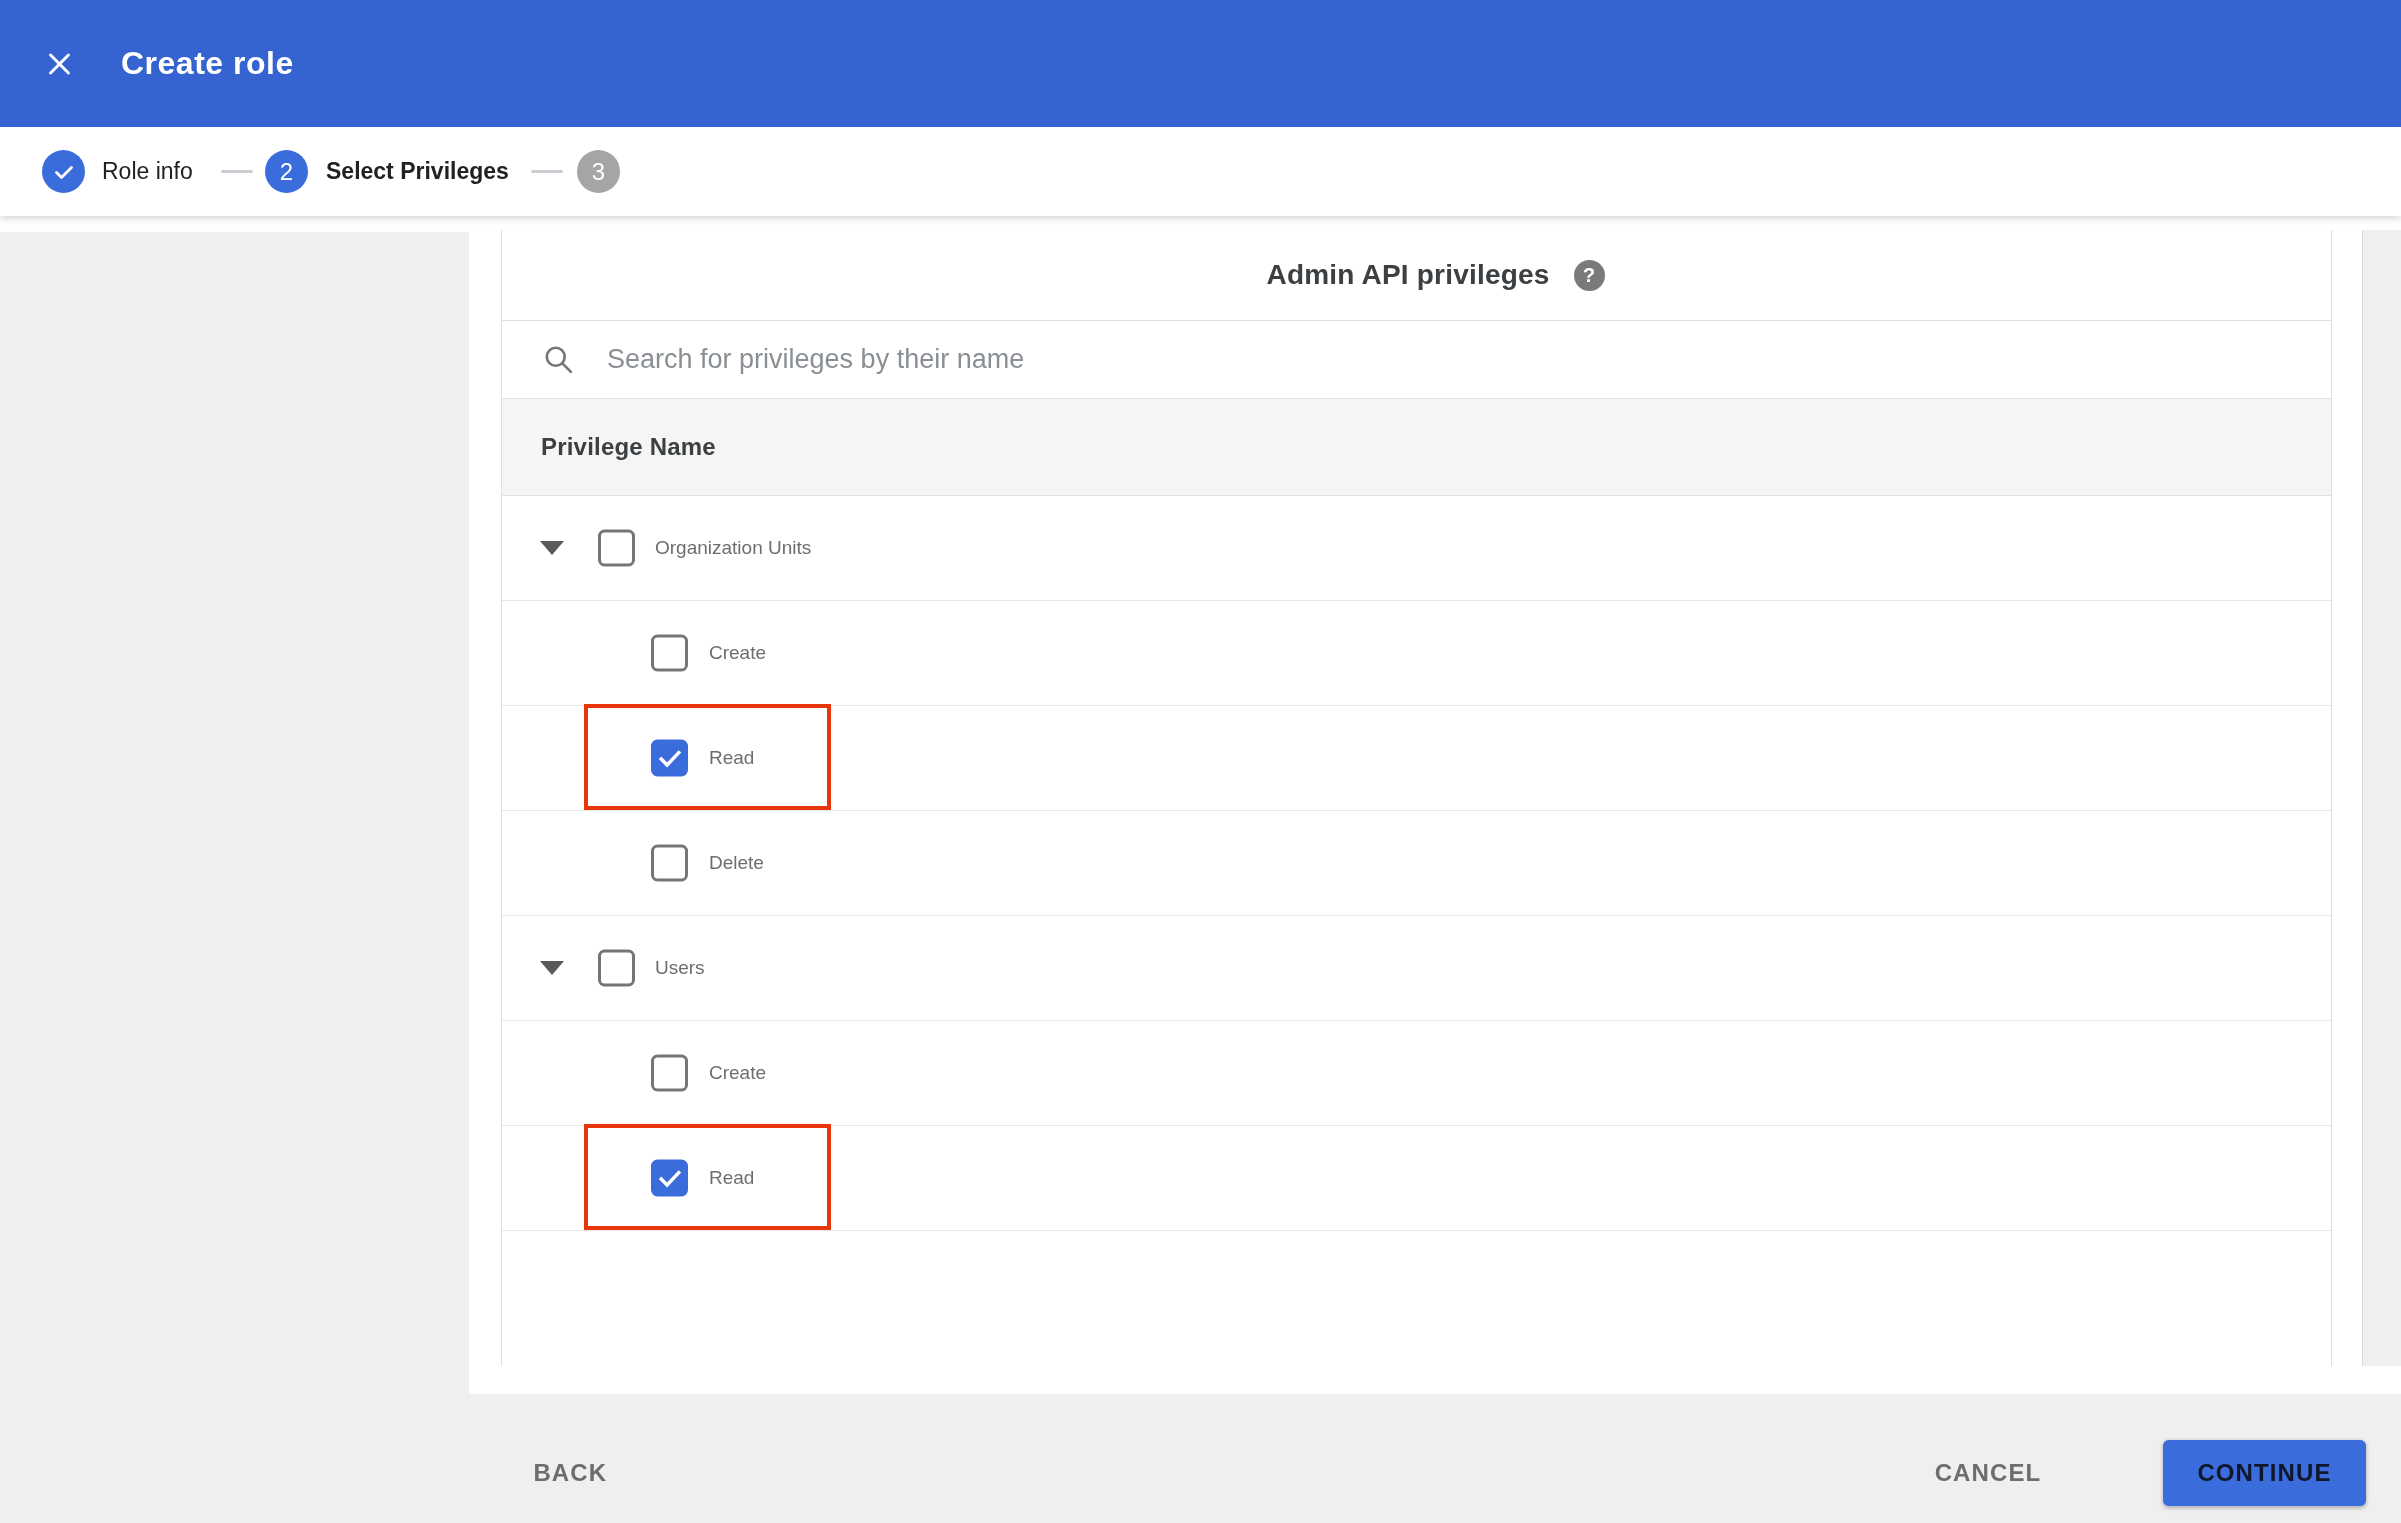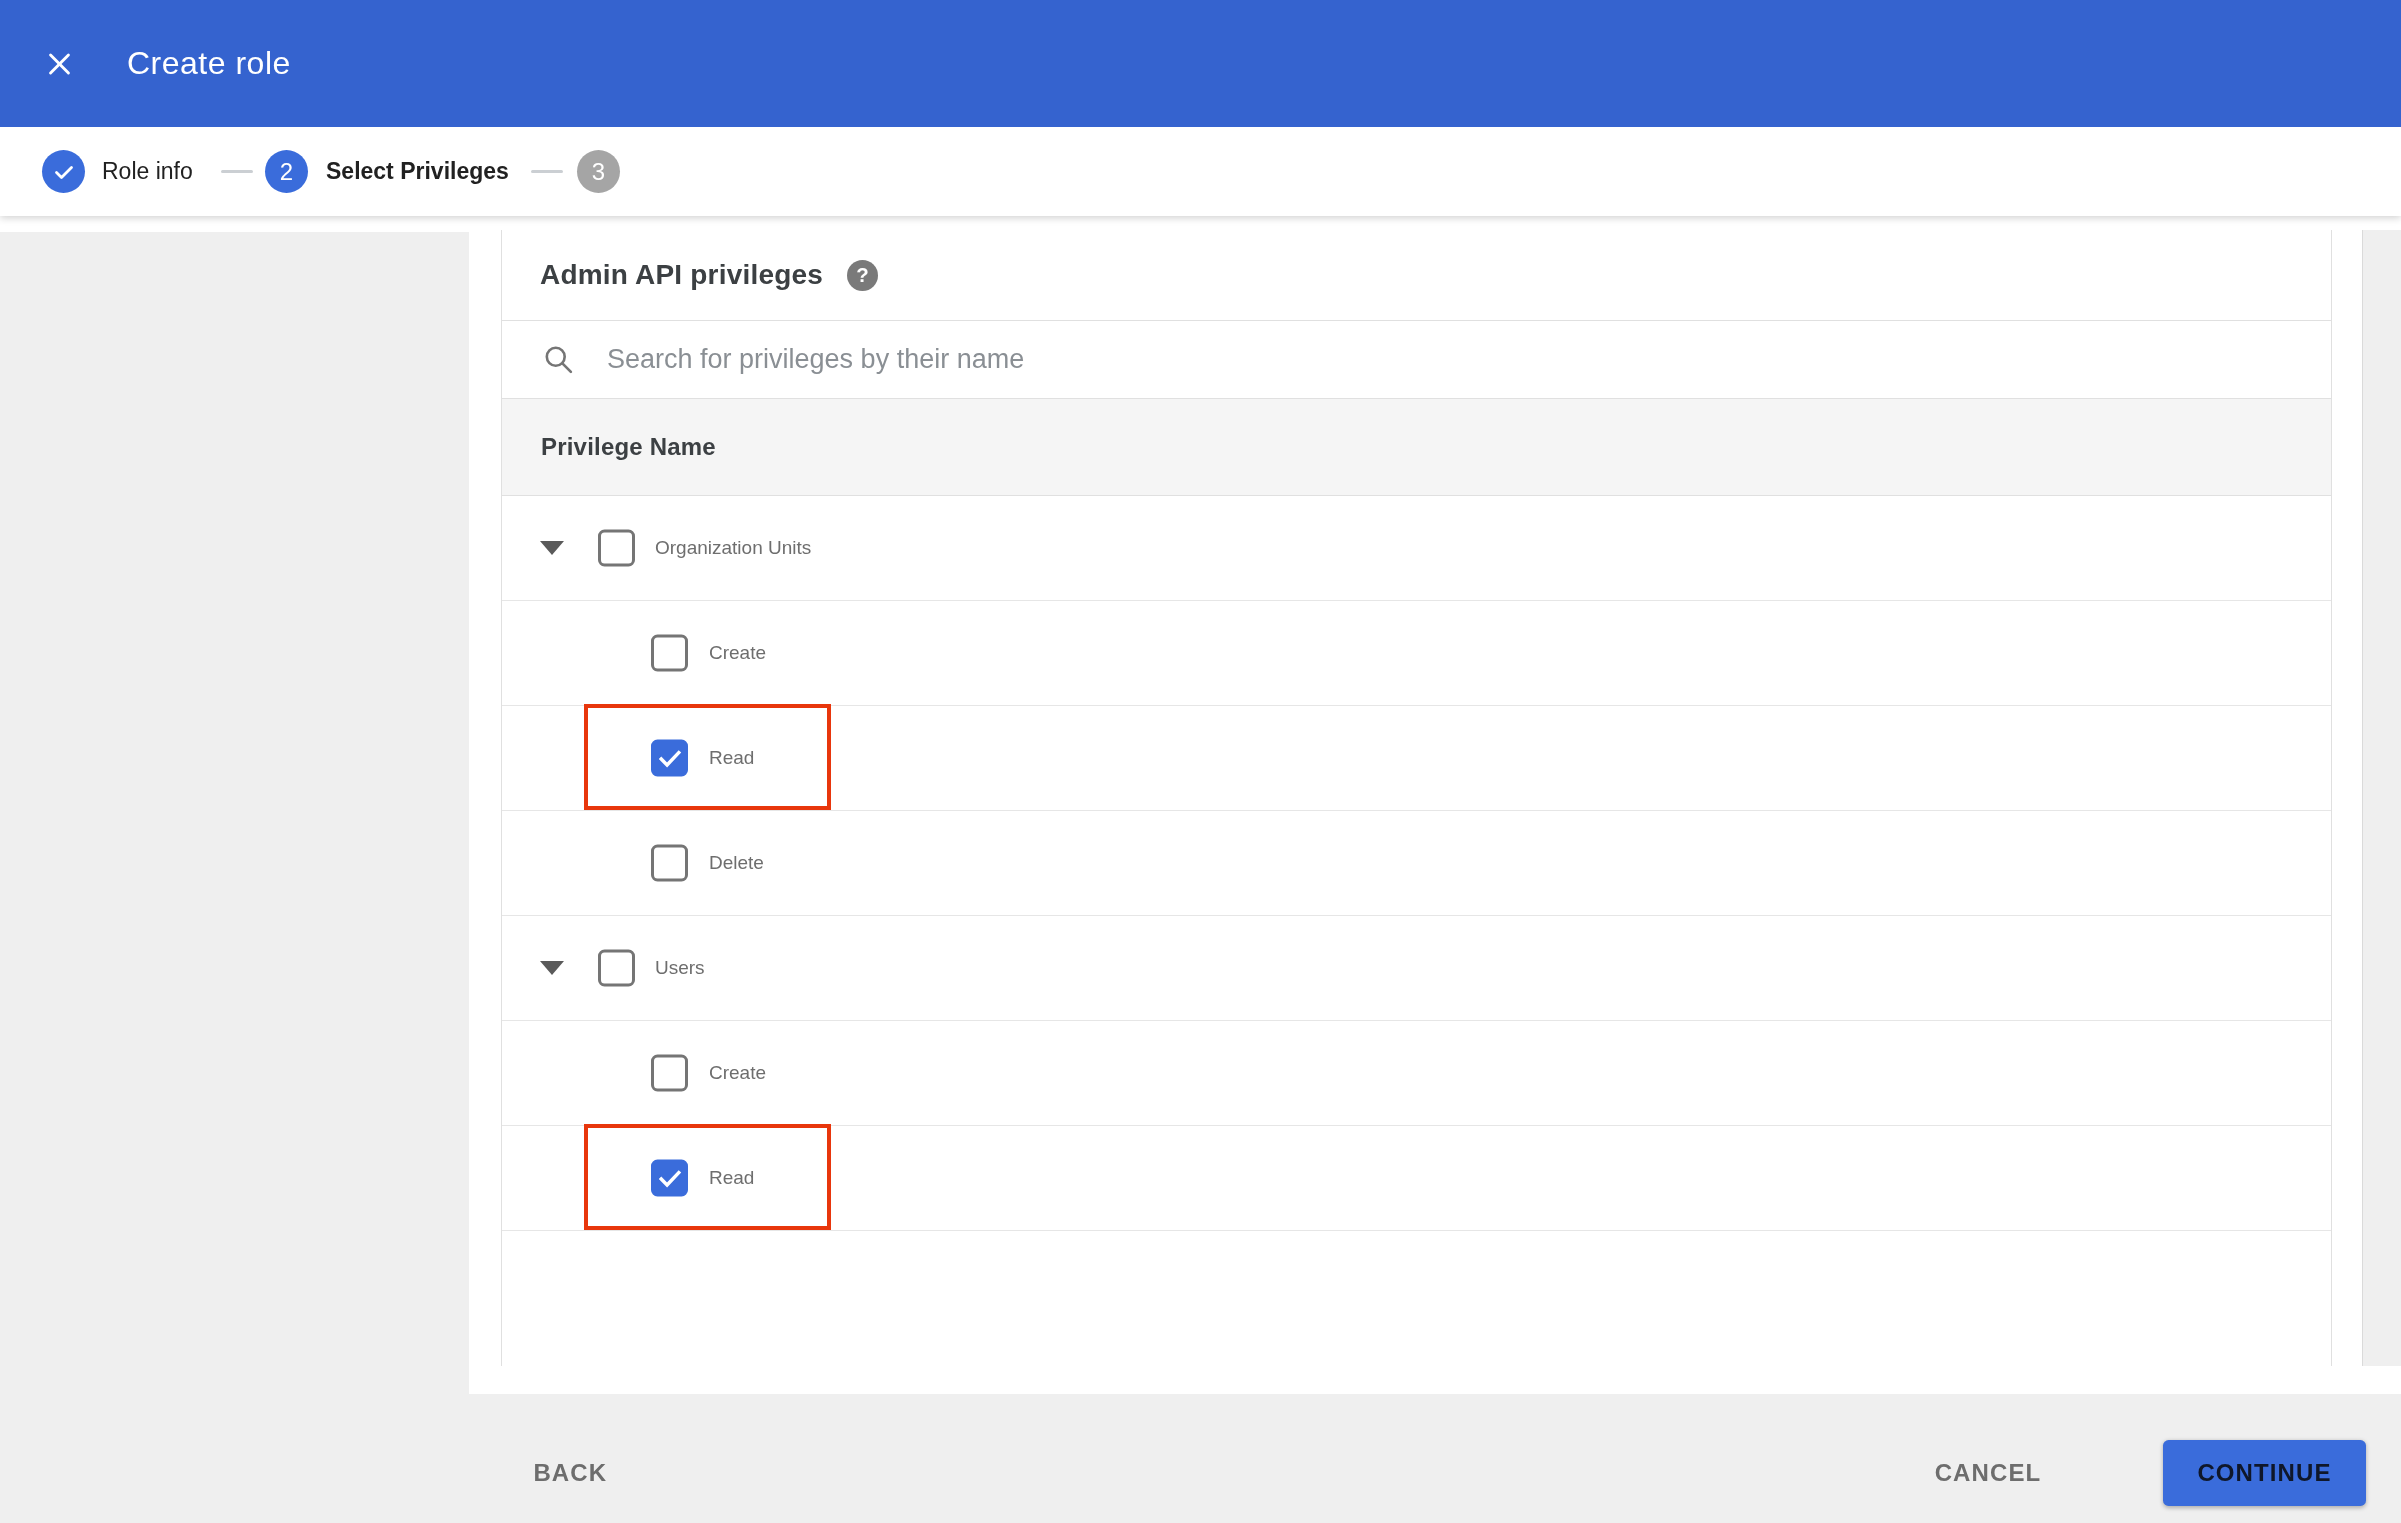--- a/index.html
+++ b/index.html
@@ -25,21 +25,21 @@
   .topbar{
     position:absolute;left:0;top:0;width:2401px;height:127px;
     background:var(--header-blue);display:flex;align-items:center;z-index:30;
   }
   .close-btn{
     position:absolute;left:41px;top:50%;transform:translateY(-50%);
     width:37px;height:37px;display:flex;align-items:center;justify-content:center;cursor:pointer;
   }
   .topbar-title{
     position:absolute;left:121px;top:0;height:108px;line-height:127px;
-    color:#fff;font-size:32px;font-weight:400;letter-spacing:0.5px;margin-left:6px;
+    color:#fff;font-size:32px;font-weight:700;letter-spacing:0.5px;
   }
   
   .stepbar{
     position:absolute;left:0;top:127px;width:2401px;height:89px;background:#fff;
     box-shadow:0 2.8px 7.4px rgba(0,0,0,.18);z-index:20;
   }
   .step-circle{
     position:absolute;top:23px;width:43px;height:43px;border-radius:50%;
     display:flex;align-items:center;justify-content:center;
     color:#fff;font-size:24px;
@@ -69,21 +69,21 @@
     background:var(--panel-gray);z-index:10;margin-top:28px;
   }
   
   .card{
     position:absolute;left:501px;top:230px;width:1831px;height:1136px;
     background:#fff;border-left:0.9px solid var(--divider);border-right:0.9px solid var(--divider);
     z-index:5;overflow:hidden;
   }
   .card-title-row{
     height:91px;border-bottom:0.9px solid var(--divider);
-    display:flex;align-items:center;padding-left:38px;
+    display:flex;align-items:center;padding-left:38px;justify-content:center;
   }
   .section-title{font-size:28px;font-weight:700;color:var(--text-dark);letter-spacing:0.2px;}
   .help-icon{
     width:31px;height:31px;border-radius:50%;background:#7a7a7a;margin-left:24px;
     display:flex;align-items:center;justify-content:center;
     color:#fff;font-size:20.4px;font-weight:700;cursor:pointer;
   }
   .search-row{
     height:78px;border-bottom:0.9px solid var(--divider);
     display:flex;align-items:center;padding-left:40px;

